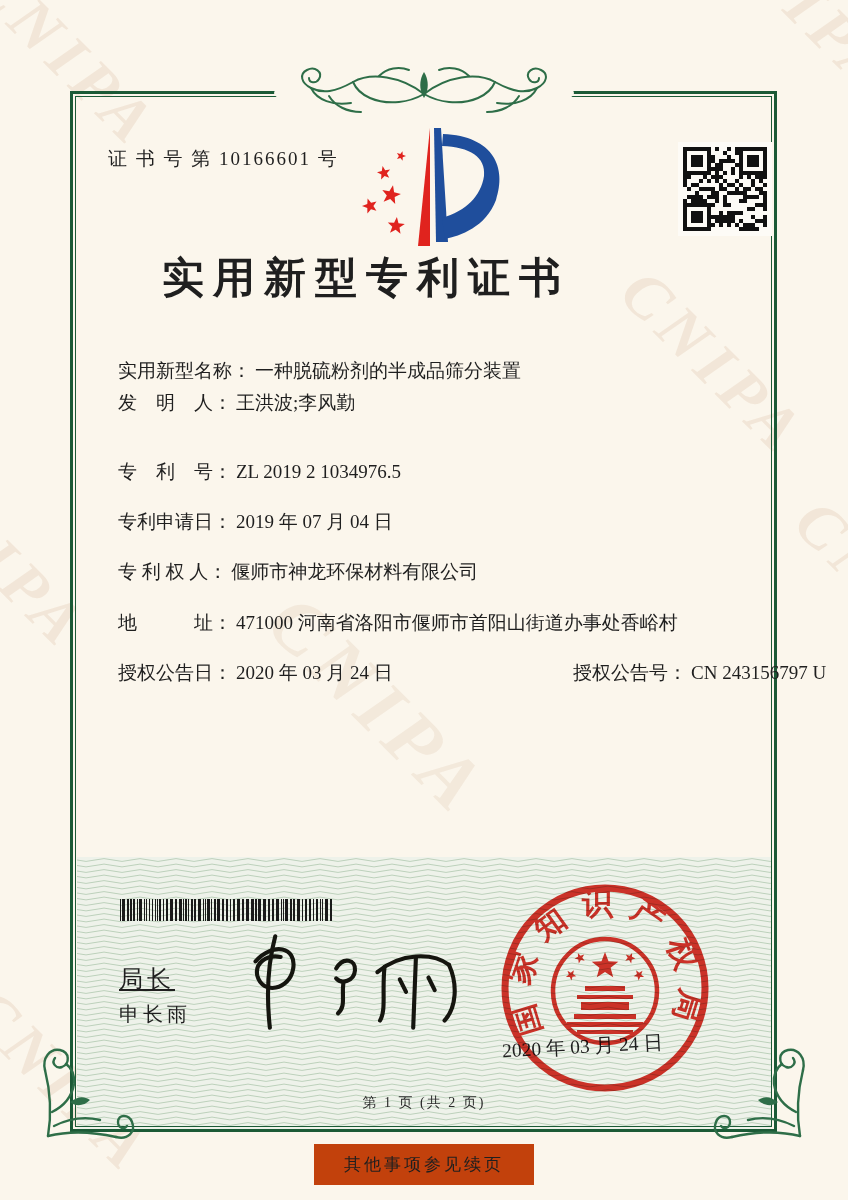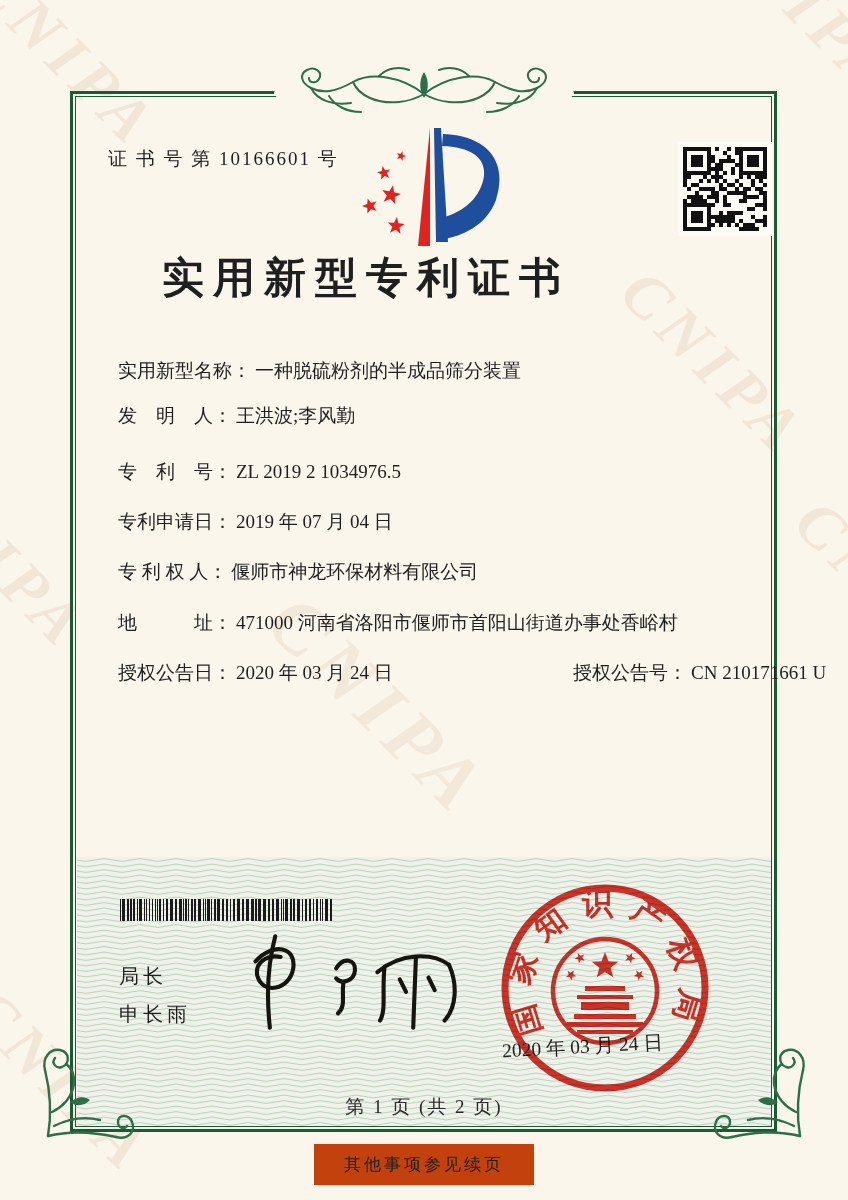--- a/index.html
+++ b/index.html
@@ -36,28 +36,28 @@
   .field .val{margin-left:4px;}
   .grant-no{position:absolute;left:455px;top:0;}
 
   
   .body-text{position:absolute;left:118px;top:698px;width:618px;z-index:3;
              font-size:17.5px;line-height:1.66;text-align:justify;}
   .body-text p{margin:0;text-indent:2em;}
 
   
   .barcode{position:absolute;left:120px;top:899px;z-index:3;}
-  .director-title{position:absolute;left:119px;top:963px;font-size:20px;letter-spacing:4px;z-index:3;}
+  .director-title{position:absolute;left:119px;top:963px;font-size:24px;letter-spacing:4px;z-index:3;text-decoration:underline;}
   .director-name{position:absolute;left:119px;top:1001px;font-size:20px;letter-spacing:4px;z-index:3;}
   .signature{position:absolute;left:243px;top:922px;z-index:4;}
   .seal-date{position:absolute;left:502px;top:1033px;font-size:19.5px;z-index:3;
              transform:rotate(-3deg);white-space:nowrap;}
   .seal{position:absolute;left:475px;top:858px;z-index:5;mix-blend-mode:multiply;opacity:.93;}
   .page-indicator{position:absolute;left:0;top:1094px;width:848px;text-align:center;
-                  font-size:19px;letter-spacing:2px;z-index:3;color:#2a2a2a;}
+                  font-size:14px;letter-spacing:2px;z-index:3;color:#2a2a2a;}
   .continuation{position:absolute;left:0;top:1144px;width:848px;text-align:center;z-index:3;}
   .continuation span{display:inline-block;background:#c2410c;padding:9px 30px;font-size:17px;
                      letter-spacing:3px;}
 
   
   .garland{position:absolute;left:259px;top:62px;z-index:3;}
   .corner-bl{position:absolute;left:40px;top:1042px;z-index:6;}
   .corner-br{position:absolute;left:708px;top:1042px;z-index:6;transform:scaleX(-1);}
 </style>
 </head>
@@ -428,39 +428,39 @@
         <rect x="72" y="80" width="4" height="4"></rect>
       </g>
     </svg>
 </div>
 
 <div class="title">实用新型专利证书</div>
 
 <div class="field" style="top:358px;">
   <span class="lab">实用新型名称：</span><span class="val">一种脱硫粉剂的半成品筛分装置</span>
 </div>
-<div class="field" style="top:403px;">
+<div class="field" style="top:390px;">
   <span class="lab">发　明　人：</span><span class="val">王洪波;李风勤</span>
 </div>
 <div class="field" style="top:459px;">
   <span class="lab">专　利　号：</span><span class="val">ZL 2019 2 1034976.5</span>
 </div>
 <div class="field" style="top:509px;">
   <span class="lab">专利申请日：</span><span class="val">2019 年 07 月 04 日</span>
 </div>
 <div class="field" style="top:559px;">
   <span class="lab">专 利 权 人：</span><span class="val">偃师市神龙环保材料有限公司</span>
 </div>
 <div class="field" style="top:610px;">
   <span class="lab">地　　　址：</span><span class="val">471000 河南省洛阳市偃师市首阳山街道办事处香峪村</span>
 </div>
 <div class="field" style="top:660px;width:640px;">
   <span class="lab">授权公告日：</span><span class="val">2020 年 03 月 24 日</span>
   <span class="grant-no">
-    <span class="lab">授权公告号：</span><span class="val">CN 210171661 U</span>
+    <span class="lab">授权公告号：</span><span class="val">CN 243156797 U</span>
   </span>
 </div>
 
 <div class="body-text">
 </div>
 
 <svg class="barcode" id="barcode" width="216" height="22">
     <g fill="#1a1a1a">
       <rect x="0" y="0" width="1" height="22"></rect>
       <rect x="2" y="0" width="3" height="22"></rect>

